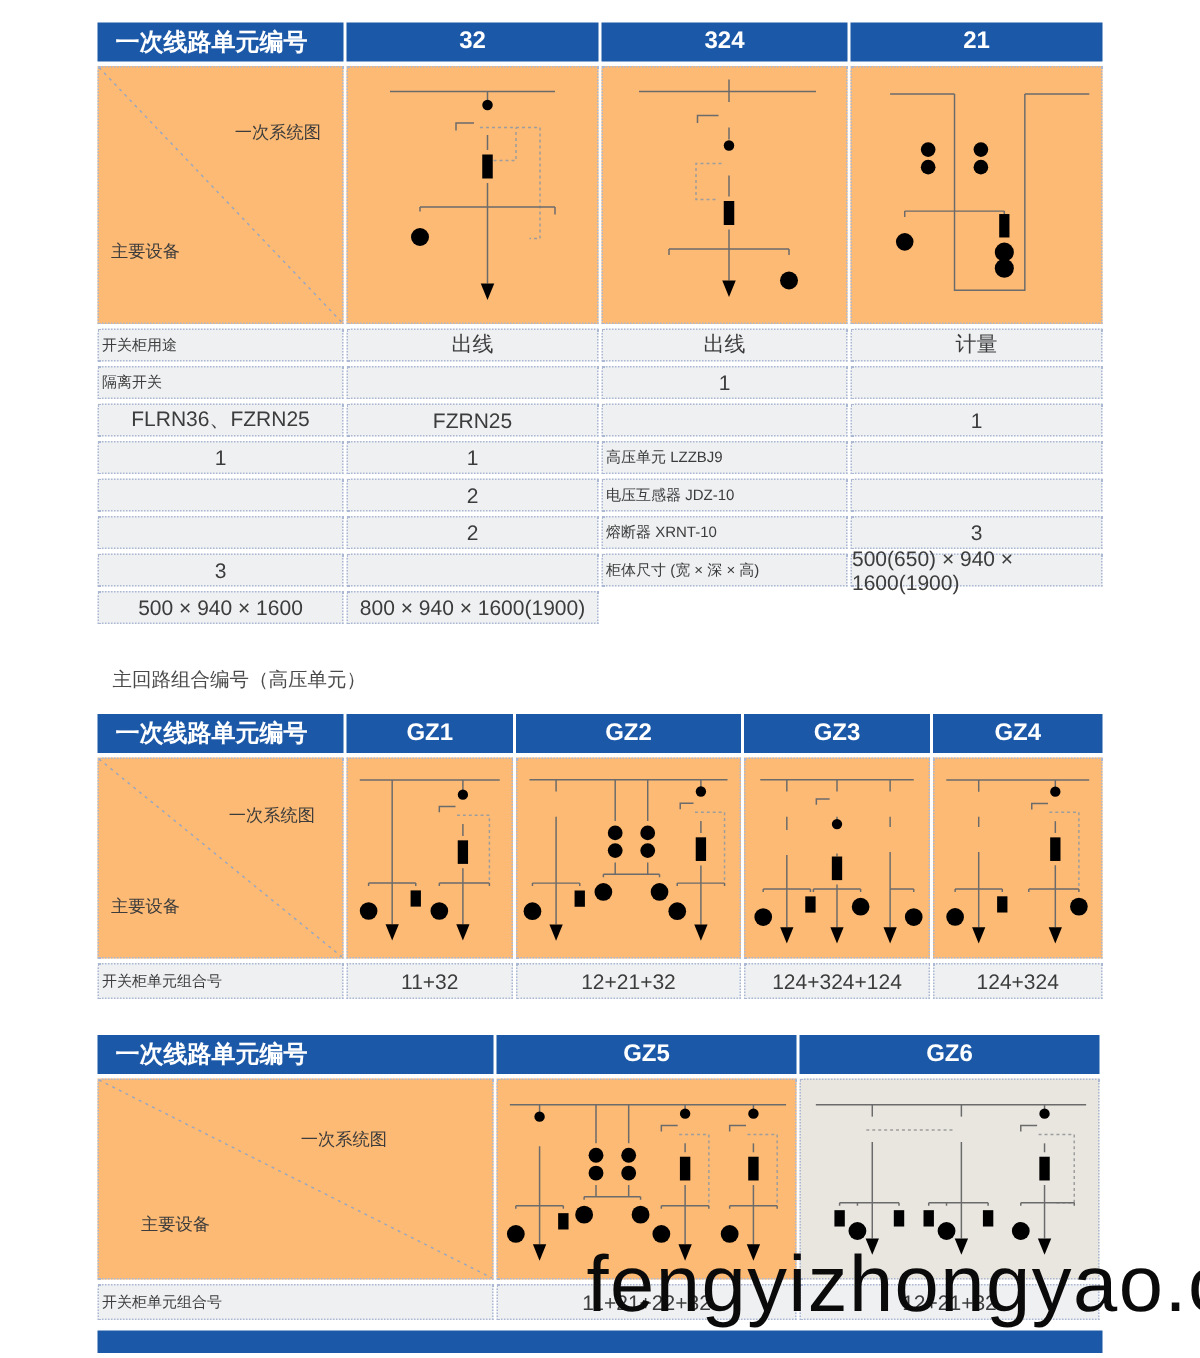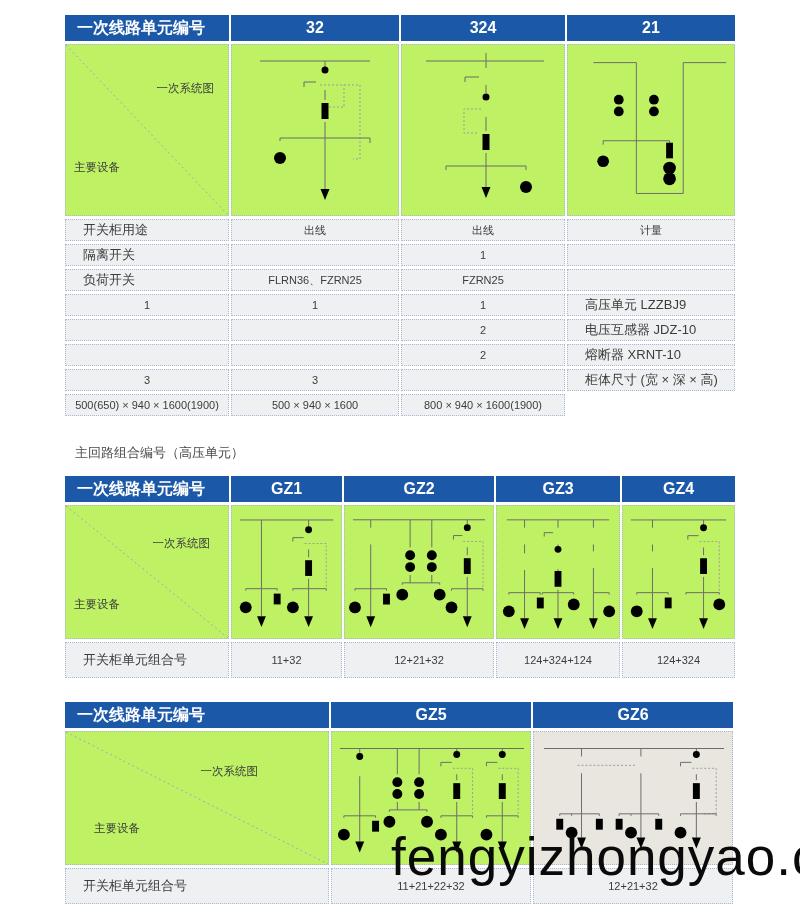--- a/index.html
+++ b/index.html
@@ -7,25 +7,25 @@
        font-family:"Liberation Sans","DejaVu Sans",sans-serif;color:#3f3f3f;}
   .page{position:absolute;left:65px;top:15px;width:670px}
   .tbl{display:grid;column-gap:2px;row-gap:3px}
   .t1{grid-template-columns:164px 168px 164px 168px}
   .t2{grid-template-columns:164px 111px 150px 124px 113px;margin-top:14px}
   .t3{grid-template-columns:264px 200px 200px;margin-top:24px}
   *{box-sizing:border-box}
   .hcell{background:#1b58a8;color:#fff;font-size:16px;font-weight:bold;height:26px;
          display:flex;align-items:center;justify-content:center}
   .hcell.lab{justify-content:flex-start;padding-left:12px}
-  .cell{background:#eff0f2;border:1px dotted #aab8d4;font-size:11px;height:22px;
+  .cell{background:#eff0f2;border:1px dotted #aab8d4;font-size:14px;height:22px;
         display:flex;align-items:center;justify-content:center;color:#3c3c3c}
-  .cell.lab{justify-content:flex-start;padding-left:17px;font-size:13px}
-  .combo .cell{height:36px}
-  .dcell{background:#bef264;border:1px dotted #aab8d4;position:relative}
+  .cell.lab{justify-content:flex-start;padding-left:2px;font-size:10px}
+  .combo .cell{height:24px}
+  .dcell{background:#fdba74;border:1px dotted #aab8d4;position:relative}
   .t1 .dcell{height:172px}
   .t2 .dcell,.t3 .dcell{height:134px}
   .gz6bg{background:#e9e6e0}
   .diag-line{position:absolute;inset:0;width:100%;height:100%}
   .dlab{position:absolute;font-size:11.5px;color:#3c3c3c}
   .dlab.top{right:14px;top:36px}
   .dlab.bot{left:8px;bottom:40px}
   .t2 .dlab.top{right:18px;top:30px}
   .t2 .dlab.bot{left:8px;bottom:26px}
   .t3 .dlab.top{right:70px;top:32px}
@@ -227,21 +227,20 @@
     <div class="cell lab">开关柜用途</div>
     <div class="cell">出线</div>
     <div class="cell">出线</div>
     <div class="cell">计量</div>
 
     <div class="cell lab">隔离开关</div>
     <div class="cell"></div>
     <div class="cell">1</div>
     <div class="cell"></div>
 
-    <div class="cell lab">负荷开关</div>
     <div class="cell">FLRN36、FZRN25</div>
     <div class="cell">FZRN25</div>
     <div class="cell"></div>
 
     <div class="cell">1</div>
     <div class="cell">1</div>
     <div class="cell">1</div>
 
     <div class="cell lab">高压单元 LZZBJ9</div>
     <div class="cell"></div>

